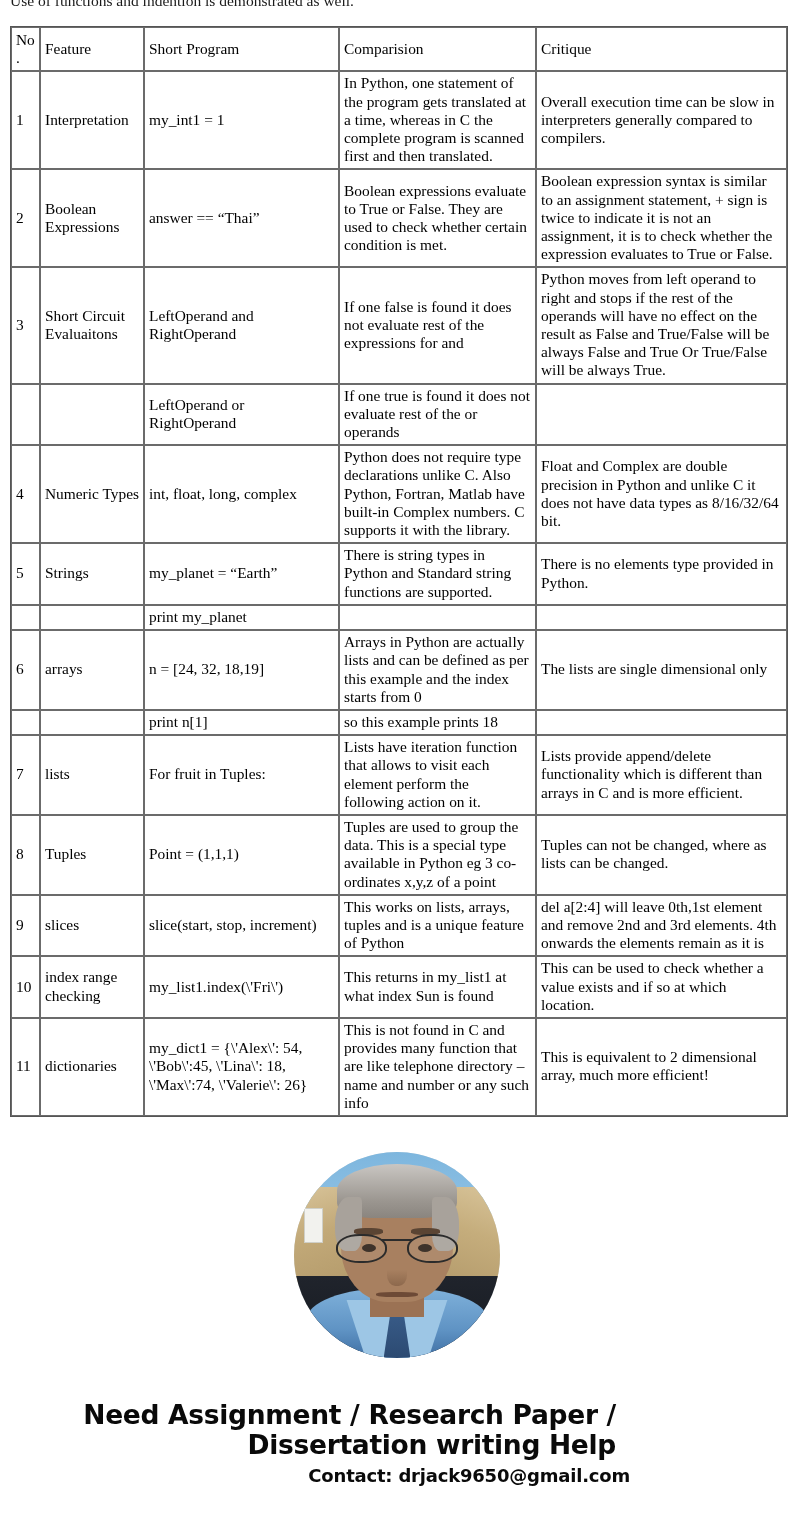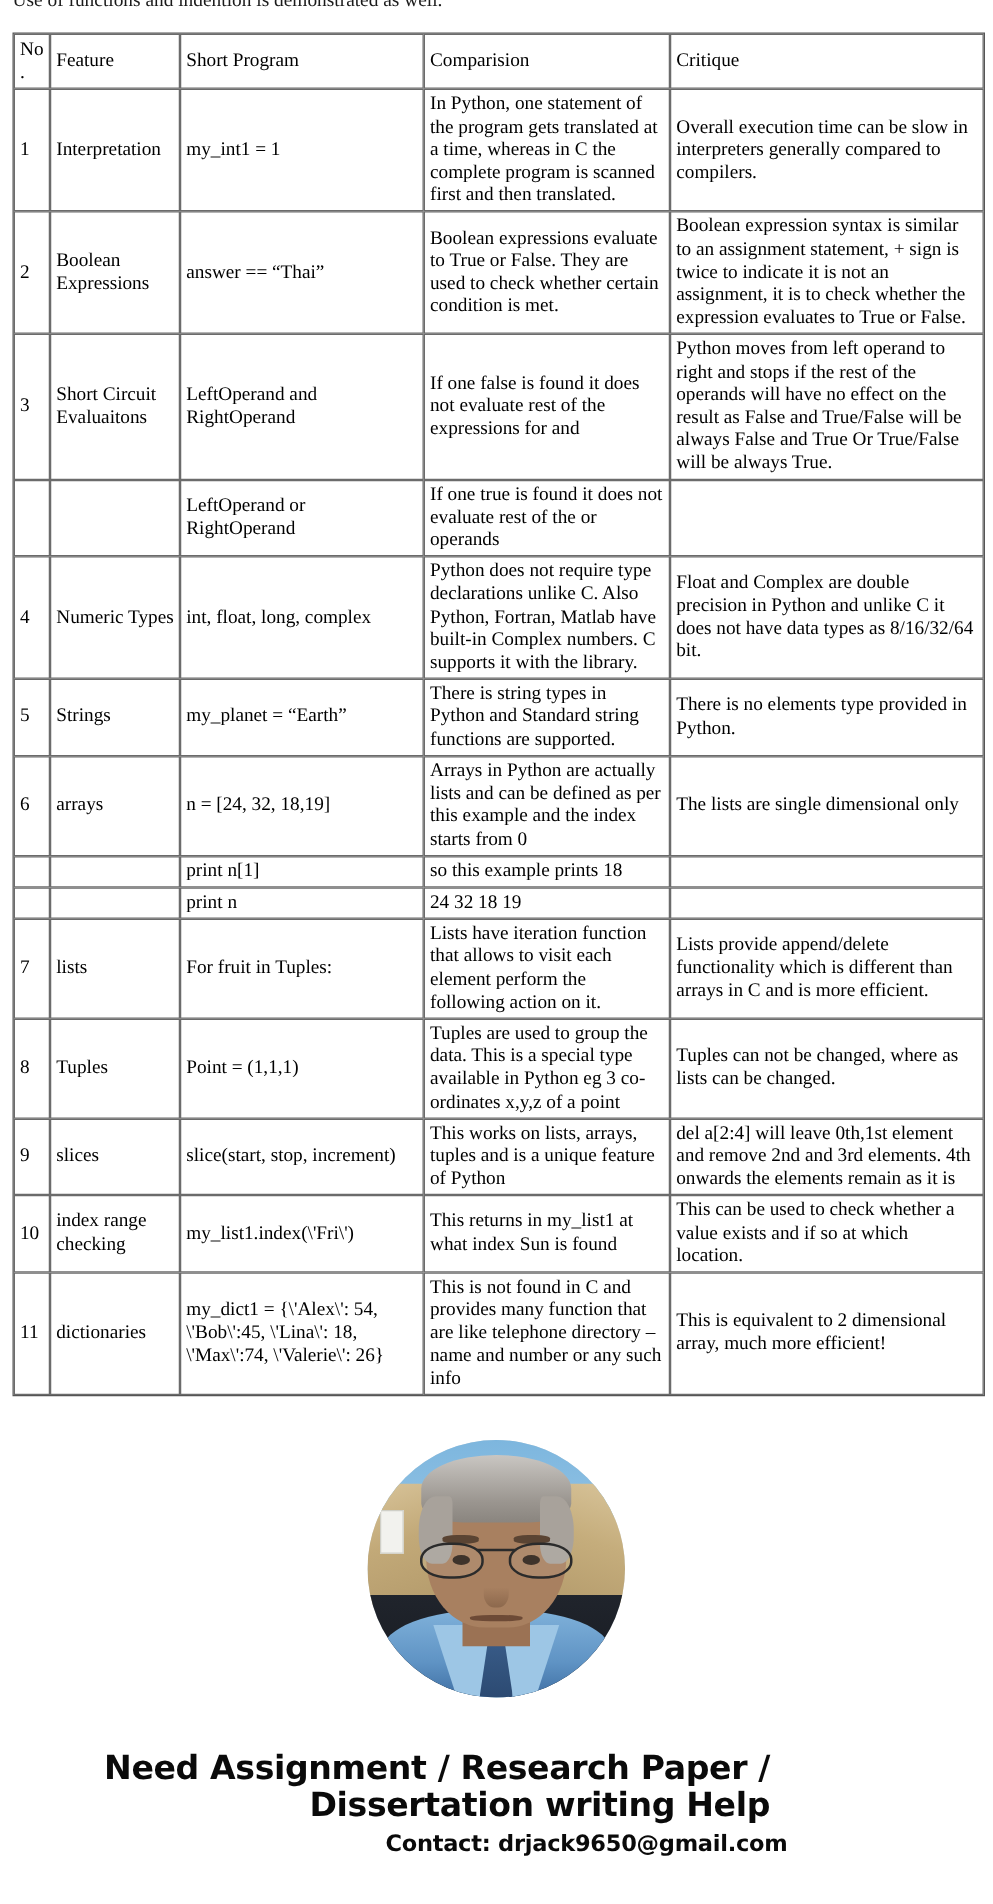--- a/index.html
+++ b/index.html
@@ -278,38 +278,38 @@
           <td>Float and Complex are double precision in Python and unlike C it does not have data types as 8/16/32/64 bit.</td>
         </tr>
         <tr>
           <td class="cell-no">5</td>
           <td>Strings</td>
           <td>my_planet = “Earth”</td>
           <td>There is string types in Python and Standard string functions are supported.</td>
           <td>There is no elements type provided in Python.</td>
         </tr>
         <tr>
+          <td class="cell-no"></td>
+          <td></td>
+          <td>print my_planet</td>
+          <td></td>
+          <td></td>
+        </tr>
+        <tr>
           <td class="cell-no">6</td>
           <td>arrays</td>
           <td>n = [24, 32, 18,19]</td>
           <td>Arrays in Python are actually lists and can be defined as per this example and the index starts from 0</td>
           <td>The lists are single dimensional only</td>
         </tr>
         <tr>
           <td class="cell-no"></td>
           <td></td>
           <td>print n[1]</td>
           <td>so this example prints 18</td>
-          <td></td>
-        </tr>
-        <tr>
-          <td class="cell-no"></td>
-          <td></td>
-          <td>print n</td>
-          <td>24 32 18 19</td>
           <td></td>
         </tr>
         <tr>
           <td class="cell-no">7</td>
           <td>lists</td>
           <td>For fruit in Tuples:</td>
           <td>Lists have iteration function that allows to visit each element perform the following action on it.</td>
           <td>Lists provide append/delete functionality which is different than arrays in C and is more efficient.</td>
         </tr>
         <tr>

